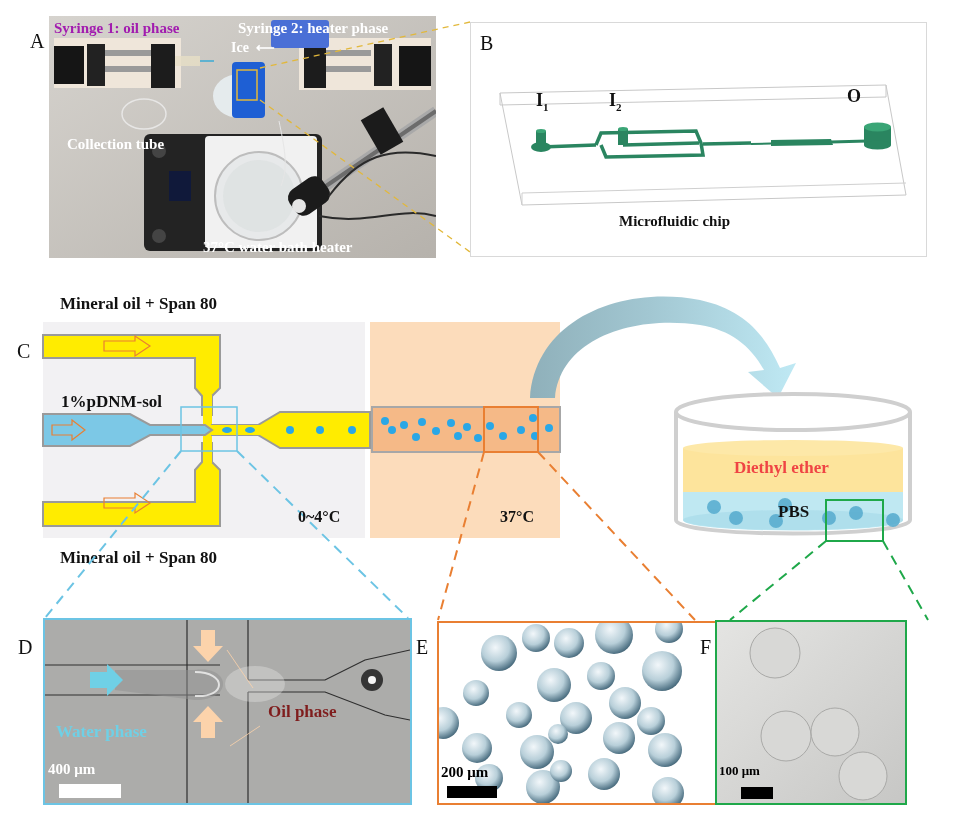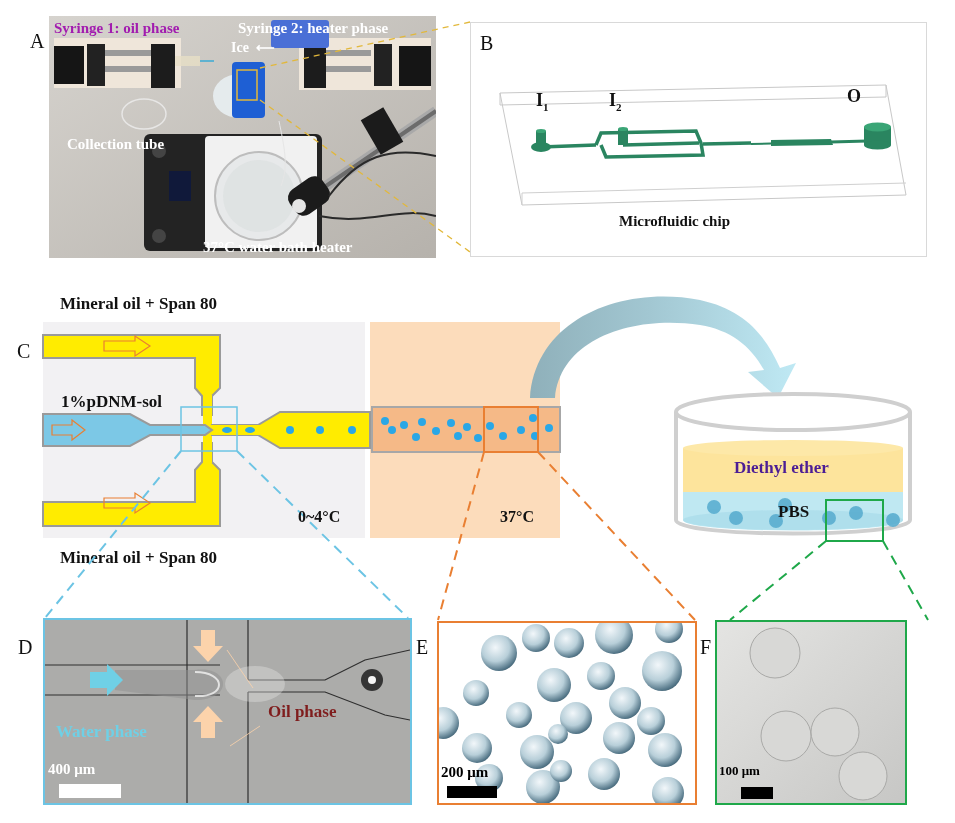--- a/index.html
+++ b/index.html
@@ -223,21 +223,21 @@
     <line x1="484" y1="452" x2="438" y2="620" stroke="#e97f32"></line>
     <line x1="538" y1="452" x2="695" y2="620" stroke="#e97f32"></line>
     <line x1="826" y1="541" x2="730" y2="620" stroke="#1fa84a"></line>
     <line x1="883" y1="541" x2="928" y2="620" stroke="#1fa84a"></line>
   </g>
 </svg>
 
 <div class="label" style="left:32px;top:392px;font-size:17px;color:#111;padding-left:29px;">1%pDNM-sol</div>
 <div class="label" style="left:298px;top:508px;font-size:16px;color:#111;">0~4°C</div>
 <div class="label" style="left:500px;top:508px;font-size:16px;color:#111;">37°C</div>
-<div class="label" style="left:734px;top:458px;font-size:17px;color:#4c1d95;">Diethyl ether</div>
+<div class="label" style="left:734px;top:458px;font-size:17px;color:#ef4444;">Diethyl ether</div>
 <div class="label" style="left:778px;top:502px;font-size:17px;color:#111;">PBS</div>
 
 <div class="panel-letter" style="left:18px;top:636px;">D</div>
 <div class="abs" style="left:43px;top:618px;width:365px;height:183px;border:2px solid #6cc4e4;background:#a9a9a7;overflow:hidden;">
   <svg width="365" height="183">
     <rect width="365" height="183" fill="#acacaa"></rect>
     <line x1="0" y1="45" x2="175" y2="45" stroke="#2e2e2e" stroke-width="1.2"></line>
     <line x1="0" y1="75" x2="175" y2="75" stroke="#2e2e2e" stroke-width="1.2"></line>
     <line x1="142" y1="0" x2="142" y2="183" stroke="#2e2e2e" stroke-width="1.2"></line>
     <line x1="203" y1="0" x2="203" y2="60" stroke="#2e2e2e" stroke-width="1.2"></line>
@@ -257,21 +257,21 @@
     <line x1="215" y1="106" x2="185" y2="126" stroke="#fcd3ab" stroke-width="0.8"></line>
 
     <rect x="14" y="164" width="62" height="14" fill="#ffffff"></rect>
   </svg>
   <div class="label" style="left:11px;top:102px;font-size:17px;color:#6fd0e6;">Water phase</div>
   <div class="label" style="left:223px;top:82px;font-size:17px;color:#7f1d1d;">Oil phase</div>
   <div class="label" style="left:3px;top:141px;font-size:15px;color:#ffffff;">400 μm</div>
 </div>
 
 <div class="panel-letter" style="left:416px;top:636px;">E</div>
-<div class="abs" style="left:437px;top:621px;width:256px;height:180px;border:2px solid #e97f32;background:#ffffff;overflow:hidden;">
+<div class="abs" style="left:437px;top:621px;width:256px;height:180px;border:2px solid #e97f32;background:#ffffff;overflow:hidden;padding-left:38px;">
   <svg width="256" height="180">
     <defs>
       <radialGradient id="bead" cx="0.4" cy="0.35" r="0.7">
         <stop offset="0" stop-color="#f2f7fa"></stop>
           <stop offset="0.55" stop-color="#b8cfd9"></stop>
           <stop offset="0.9" stop-color="#56788a"></stop>
           <stop offset="1" stop-color="#3f5f70"></stop>
       </radialGradient>
     </defs>
     <g fill="url(#bead)">

